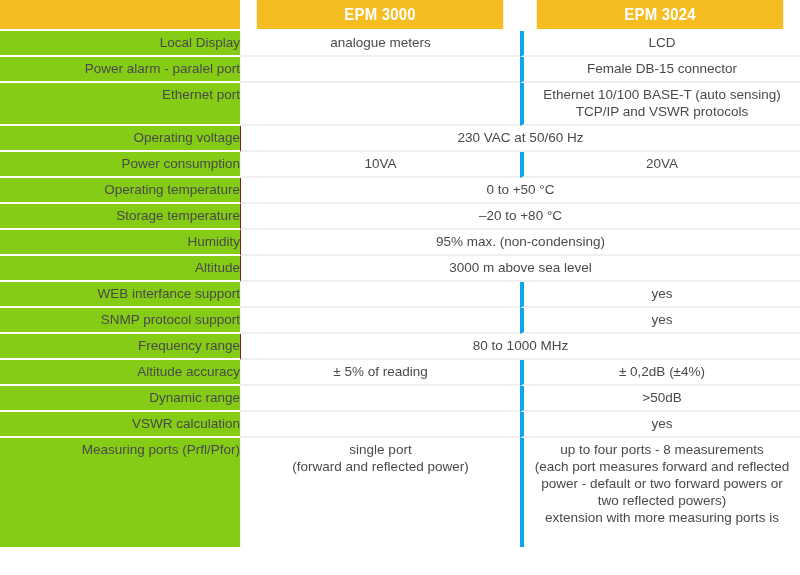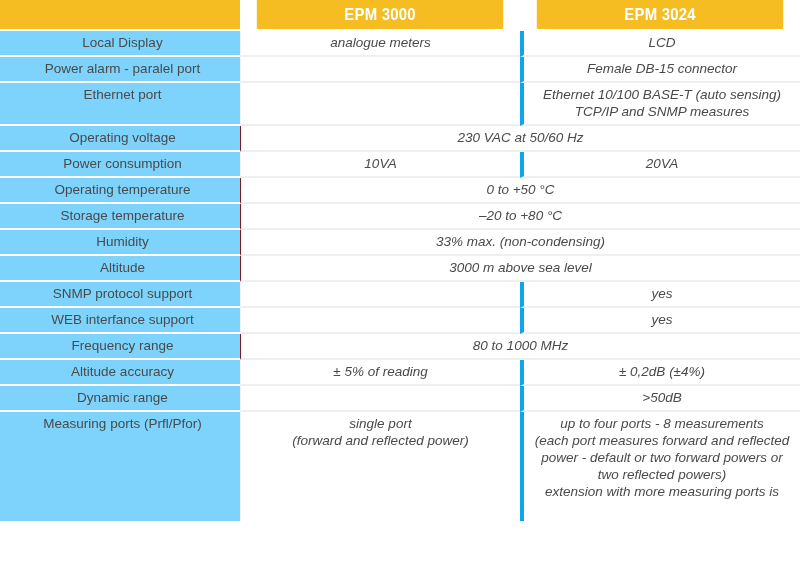--- a/index.html
+++ b/index.html
@@ -13,22 +13,22 @@
     font-family:"Liberation Sans", sans-serif; font-weight:bold; font-size:17px;
     text-align:center; vertical-align:middle; letter-spacing:0.2px;
     transform:scaleX(0.88);
   }
   thead th.blank { transform:none; }
   thead tr th { border-bottom:2px solid #ffffff; }
   td {
     font-size:13.5px; padding:3px 0 3px 0; height:18px; line-height:17px;
     vertical-align:top; border-bottom:2px solid #efefef;
   }
-  td.label { background:#7dd3fc; padding-left:5px; text-align:center; border-bottom:2px solid #ffffff; }
-  td.val { background:#ffffff; text-align:center;font-style:italic; }
+  td.label { background:#84cc16; padding-left:5px; text-align:right; border-bottom:2px solid #ffffff; }
+  td.val { background:#ffffff; text-align:center; }
   td.val.first { border-left:1px solid #f2f2f2; }
   td.val.second { border-left:4px solid #0ea5e9; }
   td.span { border-left:1px solid #7f1d1d; }
   tr.tall2 td { height:35px; }
   tr.tall6 td { height:103px; }
   tr.last td { border-bottom:none; }
 </style>
 </head>
 <body>
 
@@ -54,21 +54,21 @@
     <tr>
       <td class="label">Power alarm - paralel port</td>
       <td class="val first"></td>
       <td class="val second">Female DB-15 connector</td>
     </tr>
     <tr class="tall2">
       <td class="label">Ethernet port</td>
       <td class="val first"></td>
       <td class="val second">
         <div>Ethernet 10/100 BASE-T (auto sensing)</div>
-        <div>TCP/IP and SNMP measures</div>
+        <div>TCP/IP and VSWR protocols</div>
       </td>
     </tr>
     <tr>
       <td class="label">Operating voltage</td>
       <td class="val span" colspan="2">230 VAC at 50/60 Hz</td>
     </tr>
     <tr>
       <td class="label">Power consumption</td>
       <td class="val first">10VA</td>
       <td class="val second">20VA</td>
@@ -76,49 +76,54 @@
     <tr>
       <td class="label">Operating temperature</td>
       <td class="val span" colspan="2">0 to +50 °C</td>
     </tr>
     <tr>
       <td class="label">Storage temperature</td>
       <td class="val span" colspan="2">–20 to +80 °C</td>
     </tr>
     <tr>
       <td class="label">Humidity</td>
-      <td class="val span" colspan="2">33% max. (non-condensing)</td>
+      <td class="val span" colspan="2">95% max. (non-condensing)</td>
     </tr>
     <tr>
       <td class="label">Altitude</td>
       <td class="val span" colspan="2">3000 m above sea level</td>
     </tr>
     <tr>
-      <td class="label">SNMP protocol support</td>
+      <td class="label">WEB interfance support</td>
       <td class="val first"></td>
       <td class="val second">yes</td>
     </tr>
     <tr>
-      <td class="label">WEB interfance support</td>
+      <td class="label">SNMP protocol support</td>
       <td class="val first"></td>
       <td class="val second">yes</td>
     </tr>
     <tr>
       <td class="label">Frequency range</td>
       <td class="val span" colspan="2">80 to 1000 MHz</td>
     </tr>
     <tr>
       <td class="label">Altitude accuracy</td>
       <td class="val first">± 5% of reading</td>
       <td class="val second">± 0,2dB (±4%)</td>
     </tr>
     <tr>
       <td class="label">Dynamic range</td>
       <td class="val first"></td>
       <td class="val second">&gt;50dB</td>
+    </tr>
+    <tr>
+      <td class="label">VSWR calculation</td>
+      <td class="val first"></td>
+      <td class="val second">yes</td>
     </tr>
     <tr class="tall6 last">
       <td class="label">Measuring ports (Prfl/Pfor)</td>
       <td class="val first">
         <div>single port</div>
         <div>(forward and reflected power)</div>
       </td>
       <td class="val second">
         <div>up to four ports - 8 measurements</div>
         <div>(each port measures forward and reflected</div>

